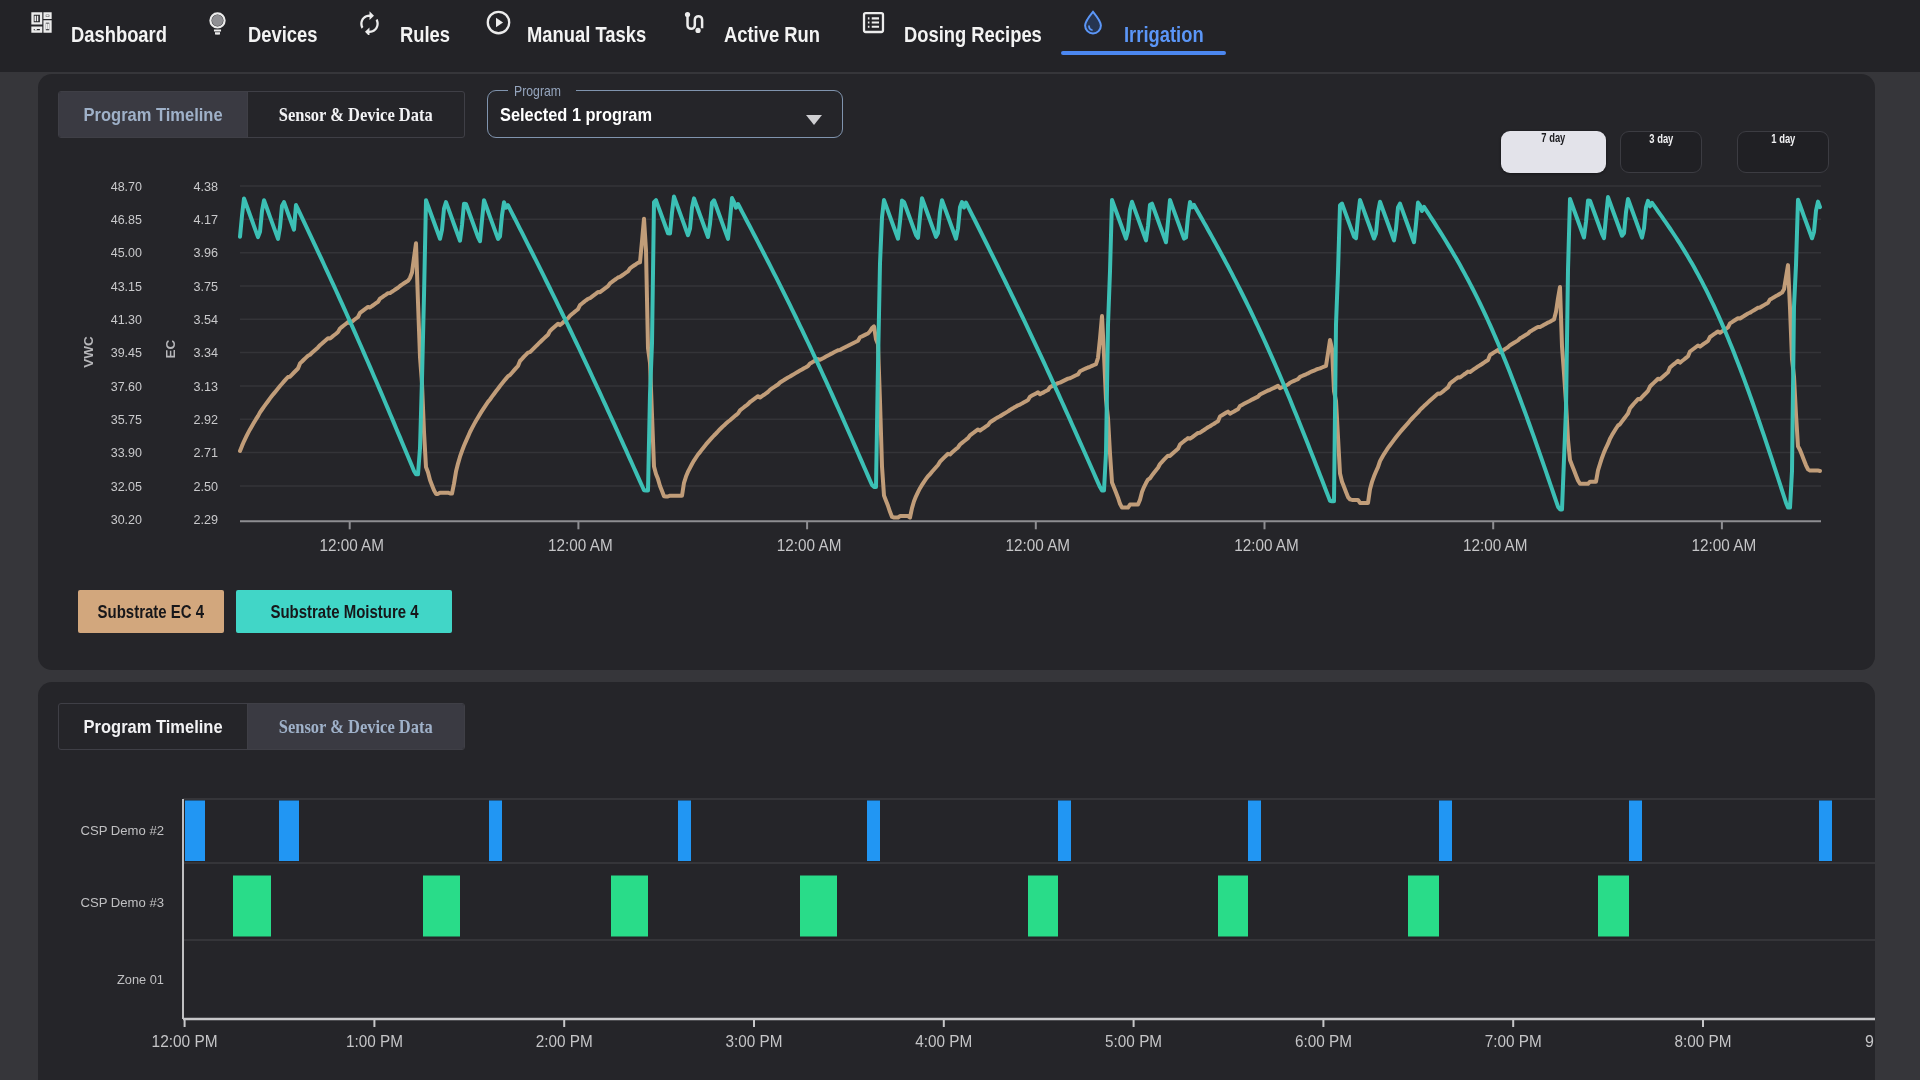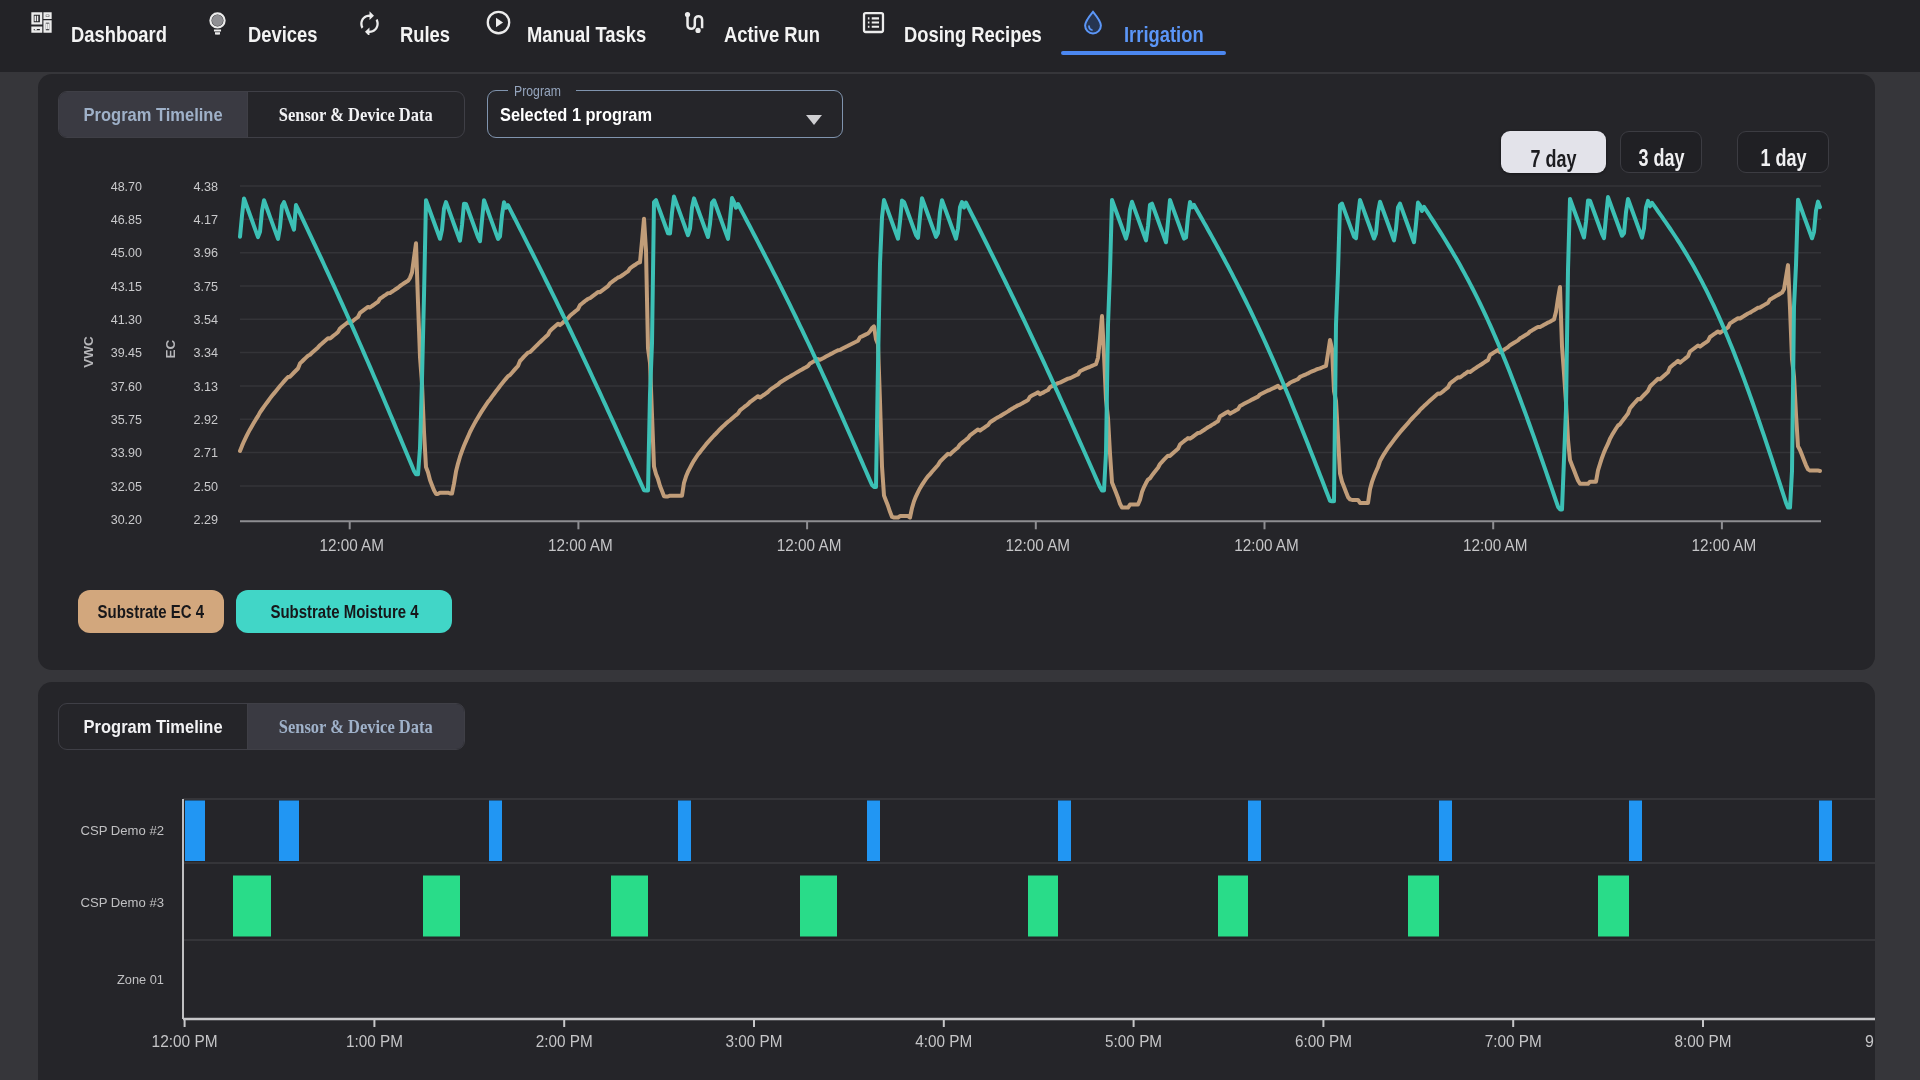--- a/index.html
+++ b/index.html
@@ -1,35 +1,35 @@
 <!DOCTYPE html>
 <html><head><meta charset="utf-8"><style>
 * { margin:0; padding:0; box-sizing:border-box; }
 html,body { width:1920px; height:1080px; overflow:hidden; background:#36363a; font-family:"Liberation Sans", sans-serif; }
 .nav { position:absolute; left:0; top:0; width:1920px; height:72px; background:#232327; }
 .nic { position:absolute; top:10px; width:25px; height:25px; }
 .nt { position:absolute; top:50%; font-size:22px; font-weight:700; color:#f3f3f3; white-space:nowrap; transform:translateY(-54%) scaleX(0.835); transform-origin:left center; }
 .panel { position:absolute; left:38px; width:1837px; background:#252529; border-radius:14px; }
 .p1 { top:74px; height:596px; }
 .p2 { top:682px; height:420px; }
-.tabs { position:absolute; width:407px; height:47px; border:1px solid #3f3f46; border-radius:9px; display:flex; overflow:hidden; }
+.tabs { position:absolute; width:407px; height:47px; border:1px solid #3f3f46; border-radius:3px; display:flex; overflow:hidden; }
 .tab { display:flex; align-items:center; justify-content:center; font-size:19px; font-weight:700; color:#f2f2f4; }
 .tab > span { display:inline-block; transform:scaleX(0.868); transform-origin:center; white-space:nowrap; }
 .tab.sel { background:#3a3a42; color:#9fb1c9; }
 .tab1 { width:189px; border-right:1px solid #3f3f46; }
 .tab2 { width:217px;font-family:Liberation Serif, serif; }
 .sel-box { position:absolute; left:449px; top:16px; width:356px; height:48px; border:1px solid #8094ae; border-radius:9px; }
 .sel-label { position:absolute; left:7px; top:-9px; background:#252529; padding:0 6px;margin-left:13px; }
 .sel-label > span { display:inline-block; font-size:14.5px; color:#95a5bd; transform:scaleX(0.845); transform-origin:left center; }
 .sel-val { position:absolute; left:12px; top:13px; font-size:19px; font-weight:700; color:#fff; white-space:nowrap; transform:scaleX(0.862); transform-origin:left center; }
 .sel-arrow { position:absolute; right:20px; top:24px; width:0; height:0; border-left:8.5px solid transparent; border-right:8.5px solid transparent; border-top:10px solid #cfcfd2; }
-.dbtn { position:absolute; top:57px; height:42px; border-radius:9px; font-size:23px; font-weight:700; display:flex; align-items:flex-end; justify-content:center; color:#f0f0f2; background:#202024; border:1px solid #3c3c42; }
+.dbtn { position:absolute; top:57px; height:42px; border-radius:9px; font-size:12px; font-weight:700; display:flex; align-items:flex-start; justify-content:center; color:#f0f0f2; background:#202024; border:1px solid #3c3c42; }
 .dbtn > span { display:inline-block; transform:scaleX(0.782); transform-origin:center; }
 .dbtn.on { background:#e3e3ea; color:#1c1c20; border:none; box-shadow:0 1px 3px rgba(0,0,0,.4); }
-.lbtn { position:absolute; top:516px; height:43px; border-radius:12px; font-size:18.5px; font-weight:700; display:flex; align-items:center; justify-content:center; color:#17171a; }
+.lbtn { position:absolute; top:516px; height:43px; border-radius:2px; font-size:18.5px; font-weight:700; display:flex; align-items:center; justify-content:center; color:#17171a; }
 .lbtn > span { display:inline-block; transform:scaleX(0.81); transform-origin:center; white-space:nowrap; }
 svg.overlay { position:absolute; left:0; top:0; }
 </style></head>
 <body>
 <div class="nav">
 <svg class="nic" style="left:29px" viewBox="0 0 24 24">
       <path fill="none" stroke="#ececec" stroke-width="2.3" d="M3.4 3.4h8.2v9.4H3.4zM3.4 17h8.2v3.6H3.4zM15 3.4h5.6v4.2H15zM15 11h5.6v9.6H15z"></path>
       <path stroke="#ececec" stroke-width="1.5" fill="none" d="M6 5.5v5.2M8.2 5.5v5.2M17 13v5.4M18.7 13v5.4M5.5 18.8h2M16.5 5.5h2.5"></path>
     </svg>
 <svg class="nic" style="left:205px" viewBox="0 0 24 24">

